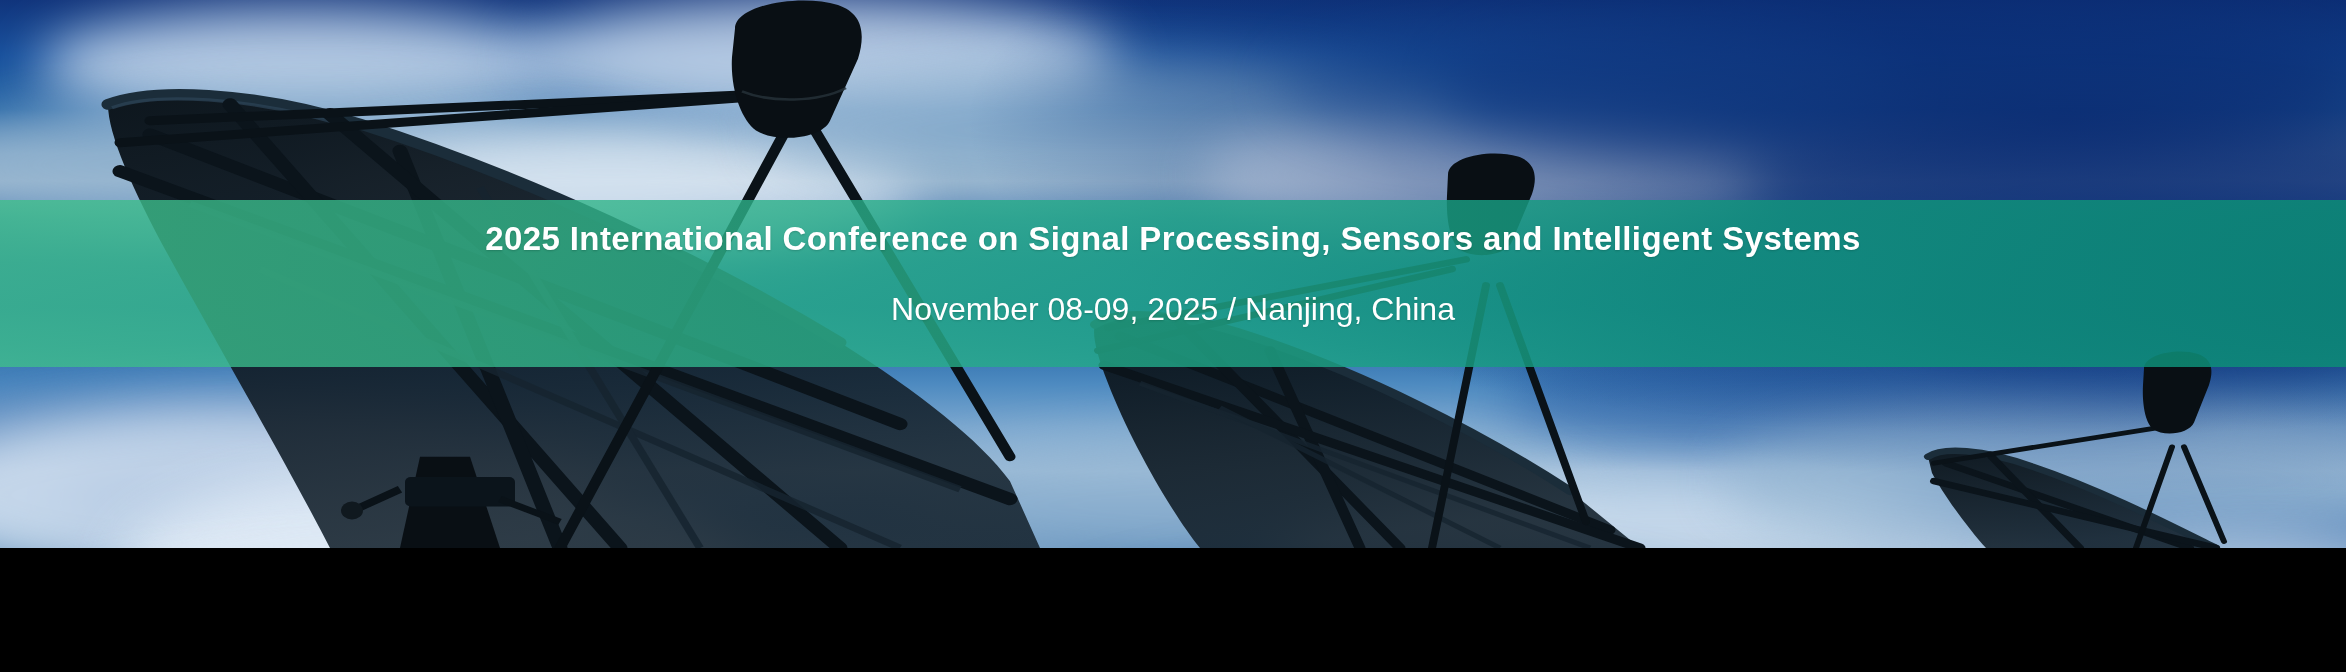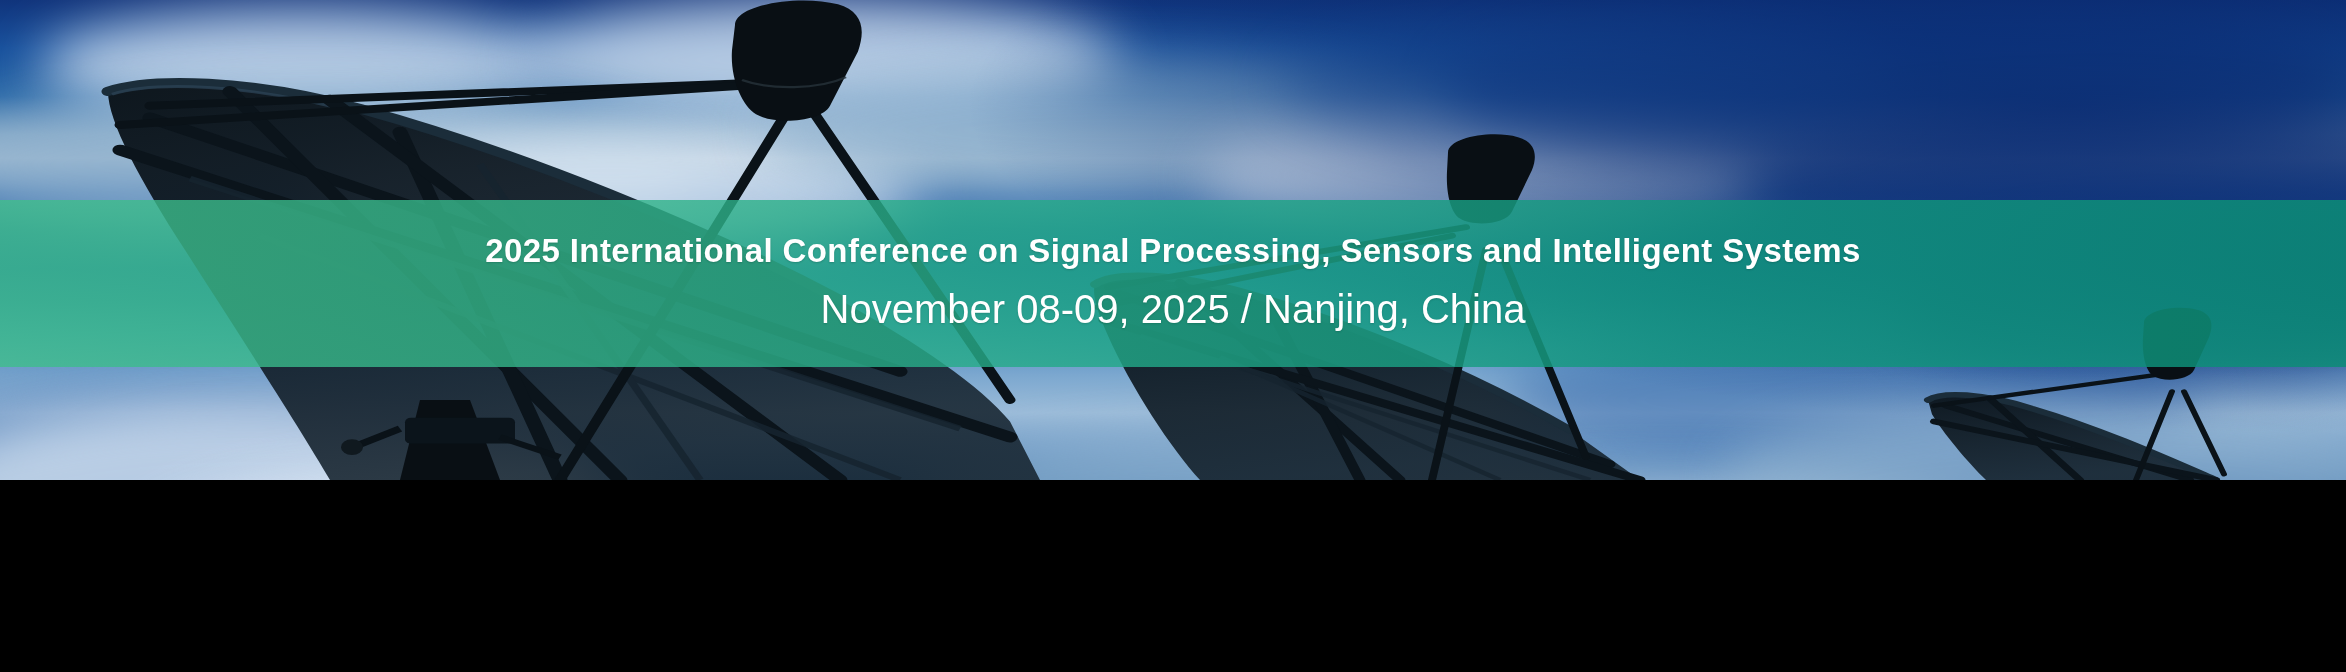--- a/index.html
+++ b/index.html
@@ -8,21 +8,21 @@
     padding: 0;
     background: #000;
   }
   body {
     font-family: "Liberation Sans", sans-serif;
   }
 
   #banner {
     position: relative;
     width: 2346px;
-    height: 480px;
+    height: 548px;
     overflow: hidden;
     background: #8b5cf6;
   }
 
   
   .sky-base {
     position: absolute;
     inset: 0;
     background:
       linear-gradient(to bottom,
@@ -133,24 +133,24 @@
     font-size: 33px;
     font-weight: bold;
     letter-spacing: 0.4px;
     line-height: 1;
     margin: 0 0 22px 0;
     white-space: nowrap;
     text-shadow: 0 1px 2px rgba(0,40,30,0.22);
   }
   #conf-subtitle {
     color: #ffffff;
-    font-size: 40px;
+    font-size: 32px;
     font-weight: normal;
     line-height: 1;
-    margin: 0;
+    margin: 16px;
     white-space: nowrap;
     text-shadow: 0 1px 2px rgba(0,40,30,0.18);
   }
 </style>
 </head>
 <body>
 
 <div id="banner">
 
   <div class="sky-base"></div>

